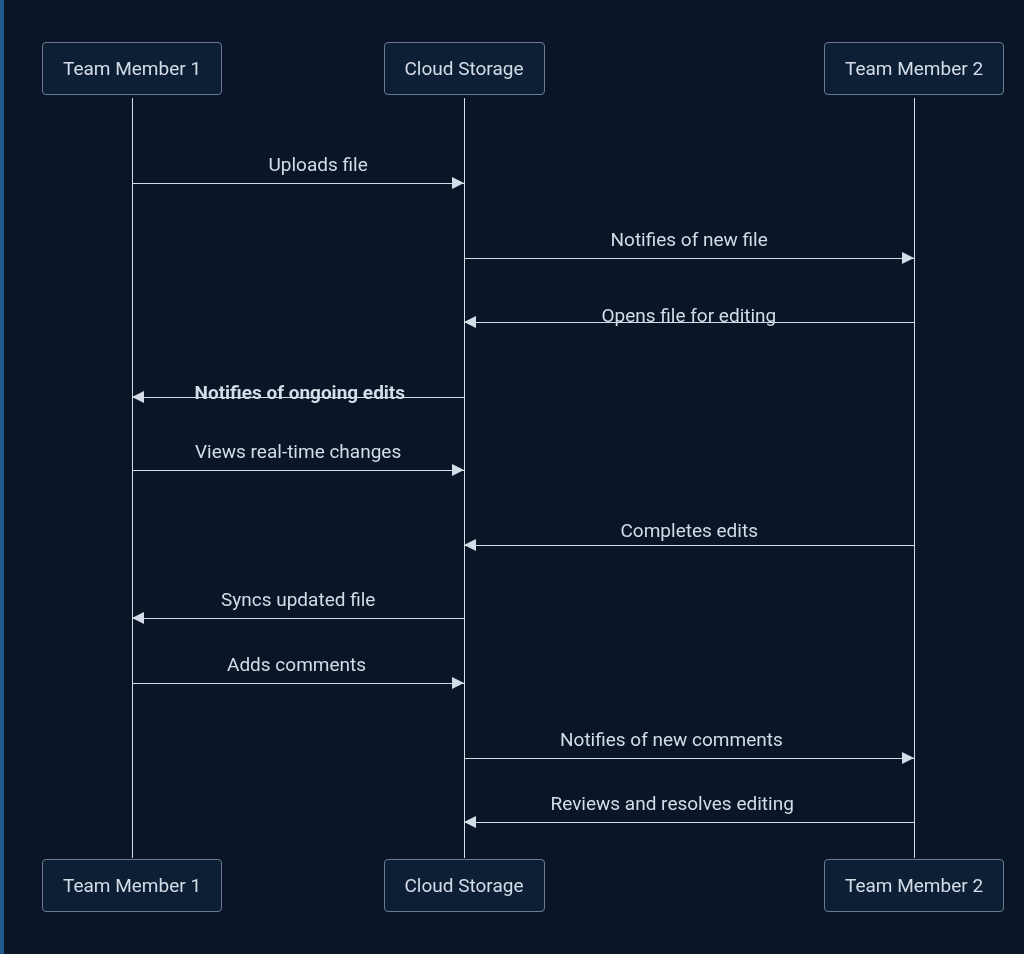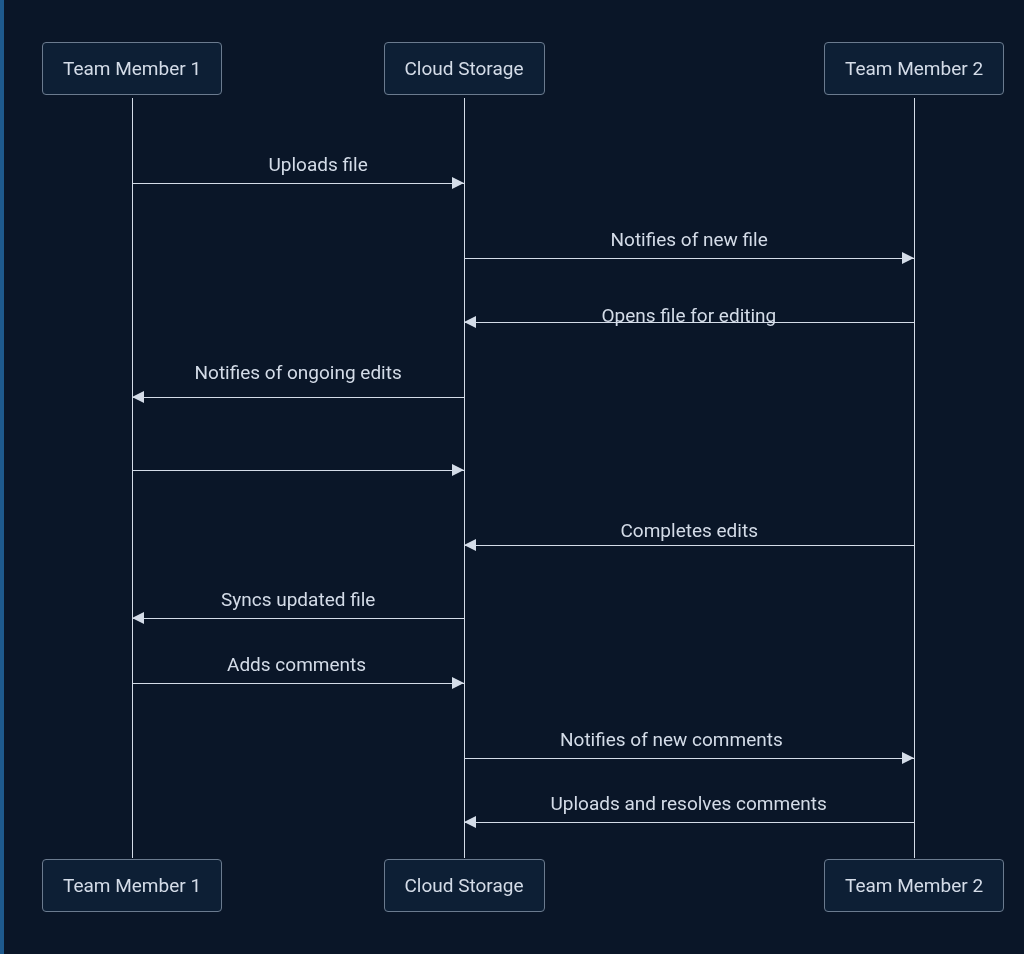--- a/index.html
+++ b/index.html
@@ -83,31 +83,32 @@
     <div class="arrow-head-right" style="left: 448px; top: 177px;"></div>
     <div class="message-label" style="left: 244.5px; top: 153px; margin-left: 20px;">Uploads file</div>
     <div class="message" style="left: 460px; top: 258px; width: 450px;"></div>
     <div class="arrow-head-right" style="left: 898px; top: 252px;"></div>
     <div class="message-label" style="left: 606.5px; top: 228px;">Notifies of new file</div>
     <div class="message" style="left: 460px; top: 322px; width: 450px;"></div>
     <div class="arrow-head-left" style="left: 460px; top: 316px;"></div>
     <div class="message-label" style="left: 597.5px; top: 292px; margin-top: 12px;">Opens file for editing</div>
     <div class="message" style="left: 128px; top: 397px; width: 332px;"></div>
     <div class="arrow-head-left" style="left: 128px; top: 391px;"></div>
-    <div class="message-label" style="left: 190.5px; top: 361px;">Notifies of ongoing edits</div>
+    <div class="message-label" style="left: 190.5px; top: 381px; font-weight: bold;">Notifies of ongoing edits</div>
     <div class="message" style="left: 128px; top: 470px; width: 332px;"></div>
     <div class="arrow-head-right" style="left: 448px; top: 464px;"></div>
+    <div class="message-label" style="left: 191px; top: 440px;">Views real-time changes</div>
     <div class="message" style="left: 460px; top: 545px; width: 450px;"></div>
     <div class="arrow-head-left" style="left: 460px; top: 539px;"></div>
     <div class="message-label" style="left: 616.5px; top: 519px;">Completes edits</div>
     <div class="message" style="left: 128px; top: 618px; width: 332px;"></div>
     <div class="arrow-head-left" style="left: 128px; top: 612px;"></div>
     <div class="message-label" style="left: 217px; top: 588px;">Syncs updated file</div>
     <div class="message" style="left: 128px; top: 683px; width: 332px;"></div>
     <div class="arrow-head-right" style="left: 448px; top: 677px;"></div>
     <div class="message-label" style="left: 223px; top: 653px;">Adds comments</div>
     <div class="message" style="left: 460px; top: 758px; width: 450px;"></div>
     <div class="arrow-head-right" style="left: 898px; top: 752px;"></div>
     <div class="message-label" style="left: 556px; top: 728px;">Notifies of new comments</div>
     <div class="message" style="left: 460px; top: 822px; width: 450px;"></div>
     <div class="arrow-head-left" style="left: 460px; top: 816px;"></div>
-    <div class="message-label" style="left: 546.5px; top: 792px;">Uploads and resolves comments</div>
+    <div class="message-label" style="left: 546.5px; top: 792px;">Reviews and resolves editing</div>
   </div>
 
 </body></html>

